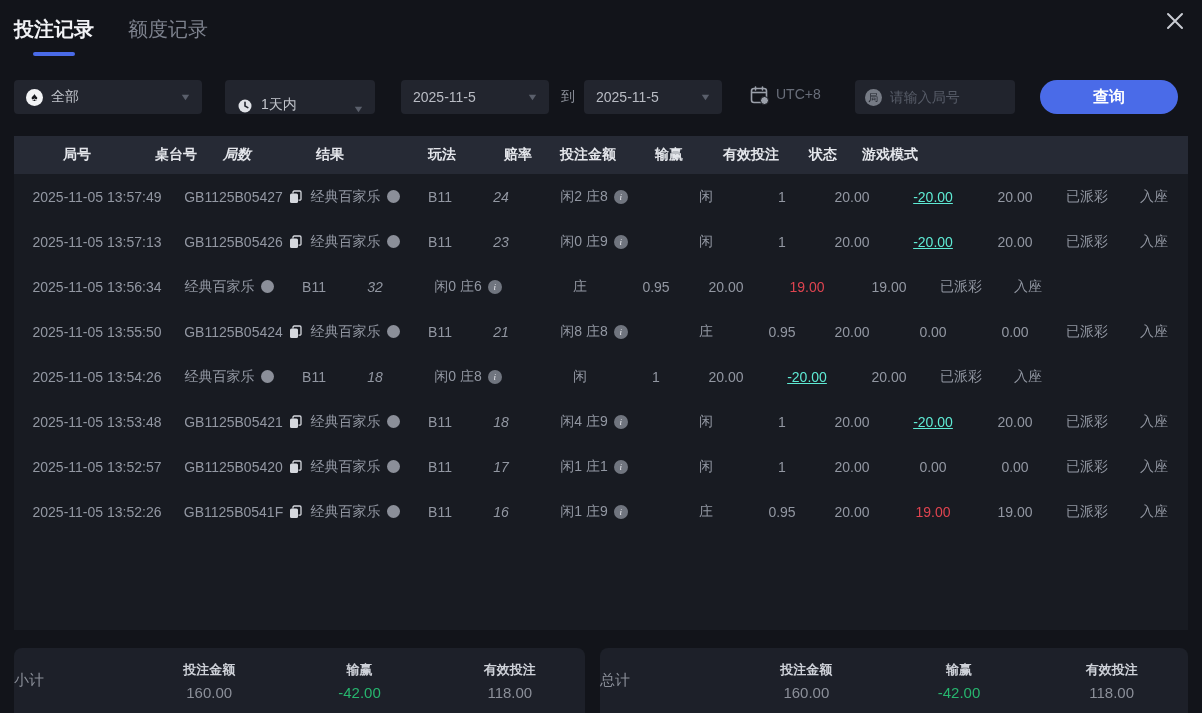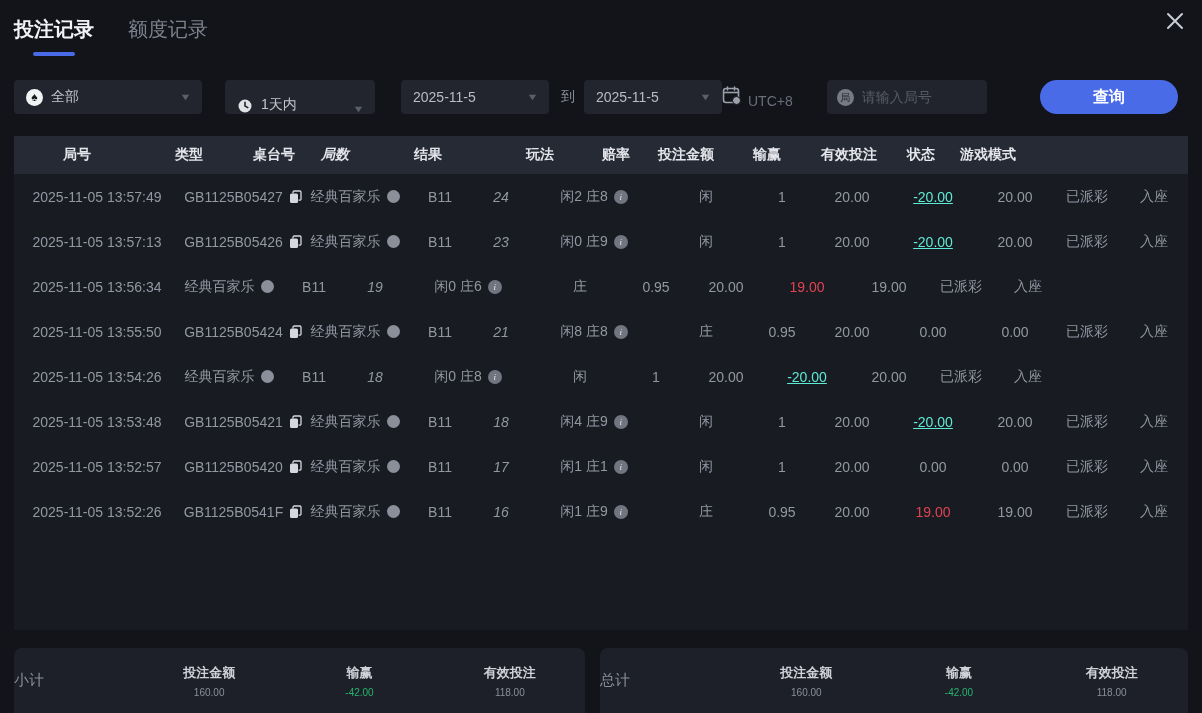--- a/index.html
+++ b/index.html
@@ -32,21 +32,21 @@
   .sel-game { width:188px; }
   .sel-range { width:150px; margin-left:23px;align-items:flex-end; }
   .sel-date1 { width:148px; margin-left:26px; color:#b9bcc4; }
   .sel-date2 { width:138px; margin-left:9px; color:#b9bcc4; }
   .to-label { margin-left:12px; font-size:14px; color:#8b8f99; }
 
   .spade-badge { width:17px; height:17px; border-radius:50%; background:#f2f3f5;
     color:#15171c; font-size:12px; line-height:17px; text-align:center; margin-right:8px; }
   .clock-icon { margin-right:8px; display:flex; }
 
-  .tz-group { display:flex; align-items:flex-end; }
+  .tz-group { display:flex; align-items:flex-start; margin-left:28px; }
   .tz-label { font-size:14px; color:#696e7a; margin-left:7px; }
 
   .round-input-wrap { height:34px; width:160px; margin-left:34px; background:#21242d;
     border-radius:4px; display:flex; align-items:center; padding:0 10px; }
   .round-badge { width:17px; height:17px; border-radius:50%; background:#767b85;
     color:#21242d; font-size:10px; line-height:17px; text-align:center; flex:0 0 auto; }
   .round-input { background:transparent; border:none; outline:none; color:#c2c5cc;
     font-size:14px; width:100%; margin-left:8px; font-family:inherit; }
   .round-input::placeholder { color:#575c68; }
 
@@ -75,21 +75,21 @@
     display:inline-block; cursor:pointer; font-family:"Liberation Serif","DejaVu Serif",serif; font-style:italic; }
 
   
   .summary { position:absolute; top:648px; height:65px; background:#1d2029;
     border-radius:8px 8px 0 0; display:grid; align-items:center; }
   .summary.left  { left:14px;  width:571px; grid-template-columns:120px 1fr 1fr 1fr; }
   .summary.right { left:600px; width:588px; grid-template-columns:130px 1fr 1fr 1fr; }
   .sum-label { text-align:left; font-size:15px; color:#8b8f99; }
   .sum-group { text-align:center; }
   .sum-group .g-label { font-size:13px; font-weight:bold; color:#ced1d8; margin-bottom:5px; }
-  .sum-group .g-value { font-size:10px; color:#8b8f99; }
+  .sum-group .g-value { font-size:15px; color:#8b8f99; }
   .sum-group .g-value.loss { color:#27b56e; }
 </style>
 </head>
 <body>
 
 <div class="tabs">
   <div class="tab active">
     <span class="tab-label">投注记录</span>
     <span class="underline"></span>
   </div>
@@ -152,21 +152,20 @@
     <span class="round-badge">局</span>
     <input class="round-input" type="text" placeholder="请输入局号" style="">
   </div>
 
   <button class="query-btn">查询</button>
 </div>
 
 <div class="table">
   <div class="thead">
     <div class="cell c2">局号</div>
-    <div class="cell c3">类型</div>
     <div class="cell c4">桌台号</div>
     <div class="cell c5">局数</div>
     <div class="cell c6">结果</div>
     <div class="cell c7">玩法</div>
     <div class="cell c8">赔率</div>
     <div class="cell c9">投注金额</div>
     <div class="cell c10">输赢</div>
     <div class="cell c11">有效投注</div>
     <div class="cell c12">状态</div>
     <div class="cell c13">游戏模式</div>
@@ -232,21 +231,21 @@
     <div class="cell c13">入座</div>
   </div>
 
   <div class="trow">
     <div class="cell c1">2025-11-05 13:56:34</div>
     <div class="cell c3">
       <span>经典百家乐</span>
       <span class="video-icon"></span>
     </div>
     <div class="cell c4">B11</div>
-    <div class="cell c5">19</div>
+    <div class="cell c5">32</div>
     <div class="cell c6">
       <span>闲0 庄6</span>
       <span class="info-icon">i</span>
     </div>
     <div class="cell c7">庄</div>
     <div class="cell c8">0.95</div>
     <div class="cell c9">20.00</div>
     <div class="cell c10 win">19.00</div>
     <div class="cell c11">19.00</div>
     <div class="cell c12">已派彩</div>

